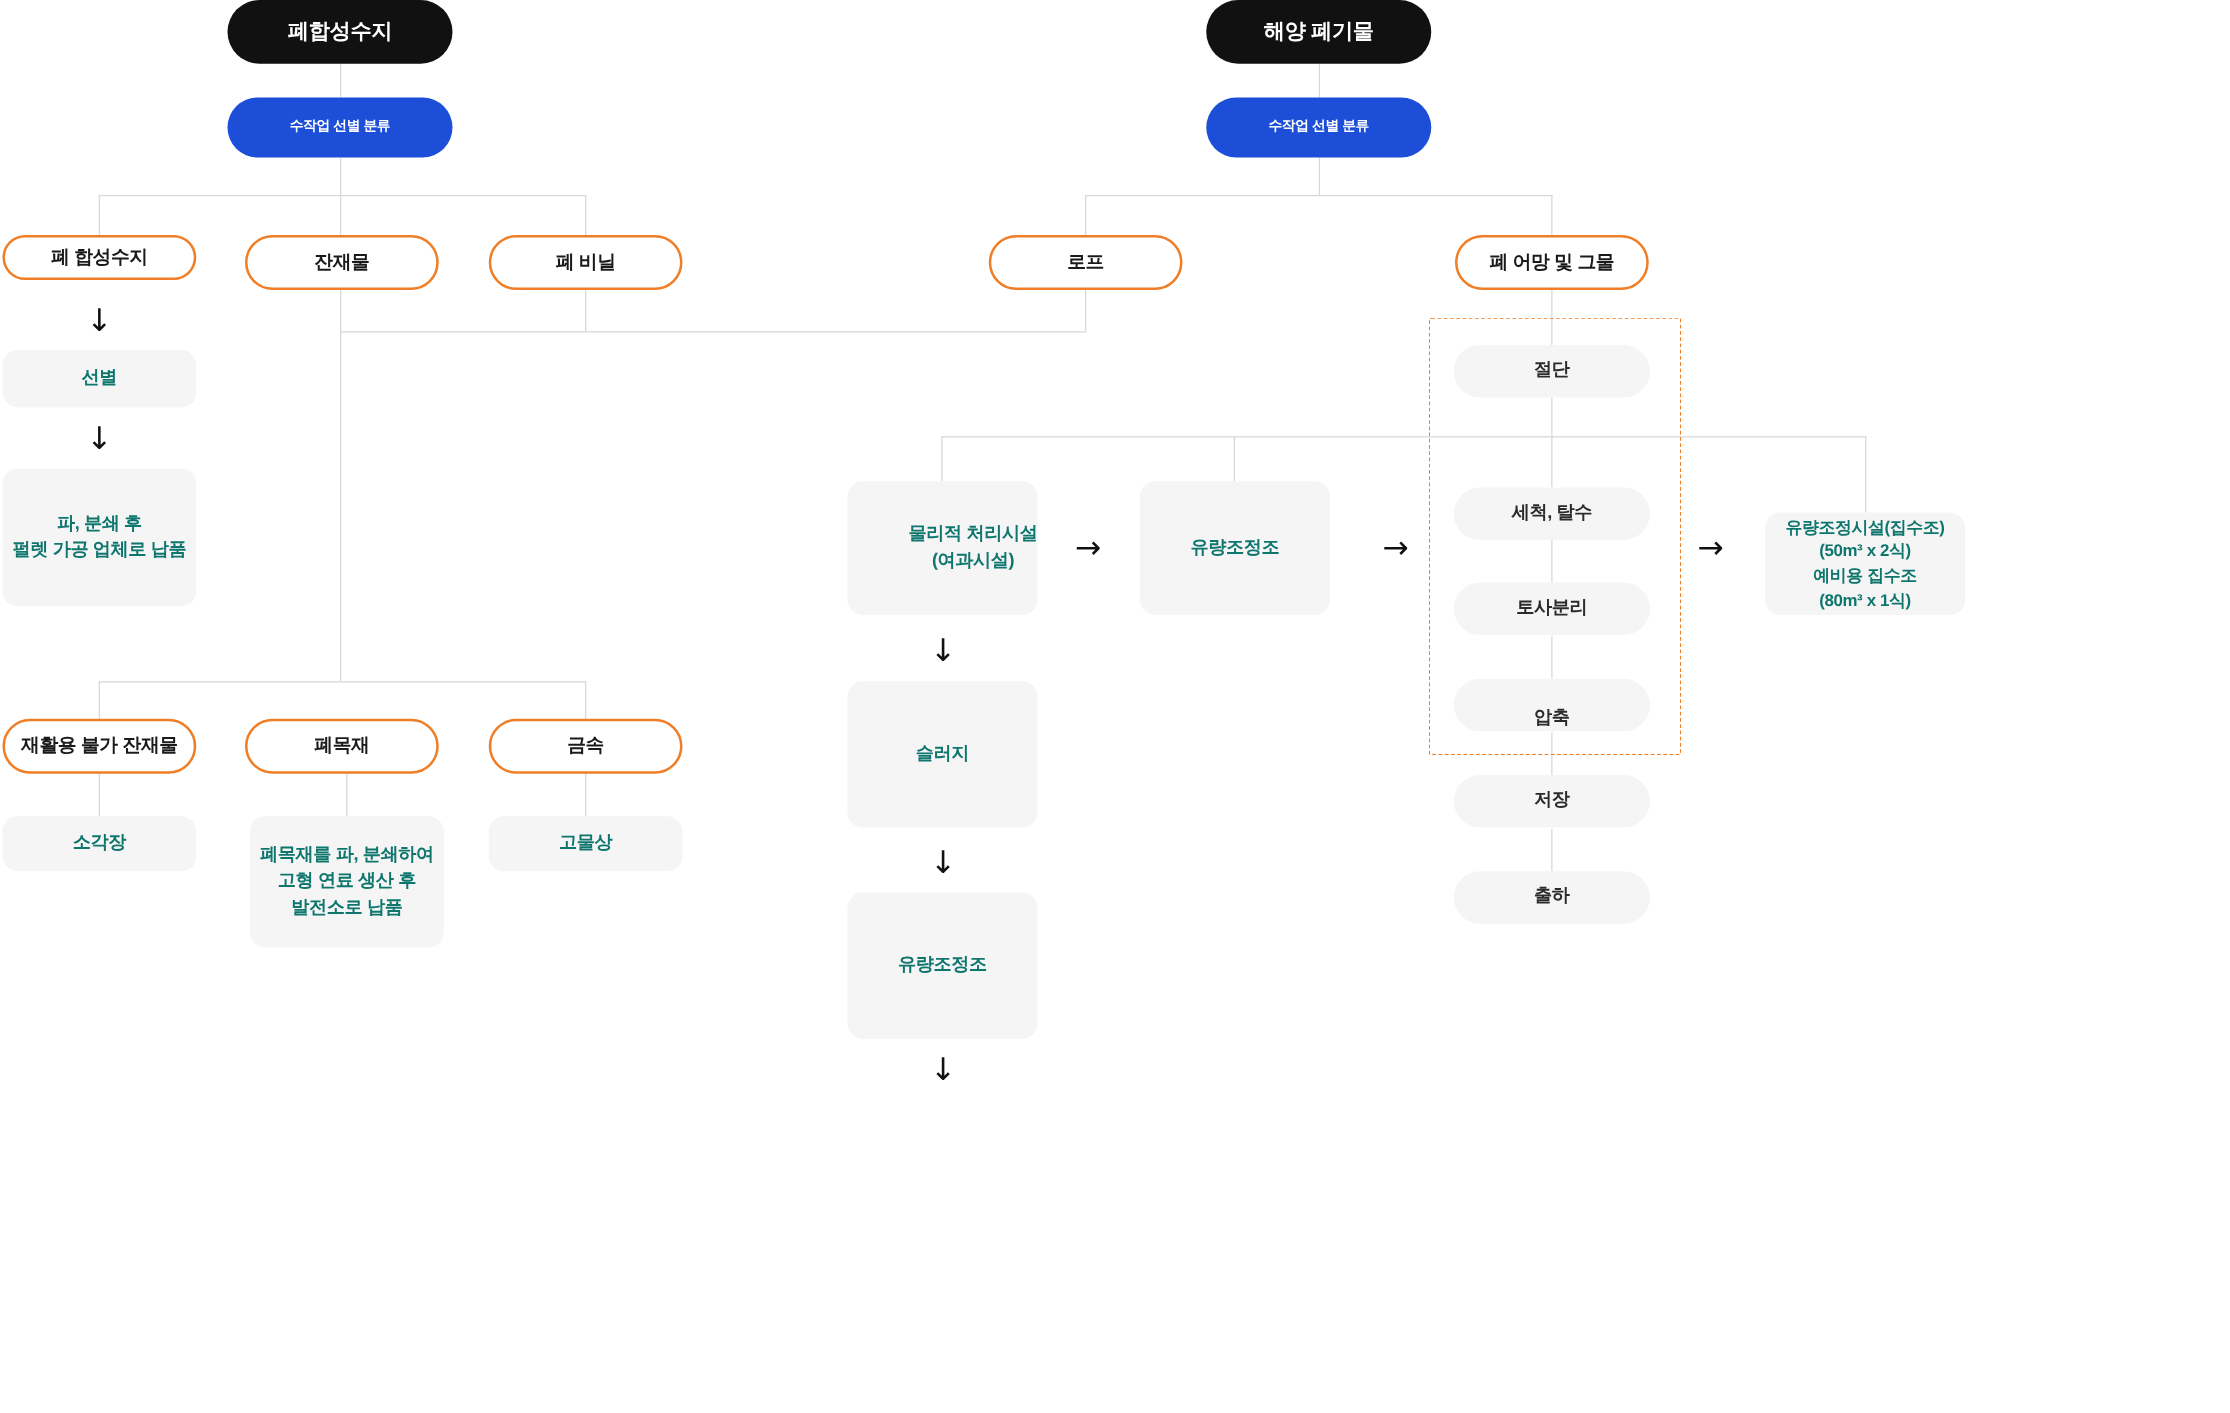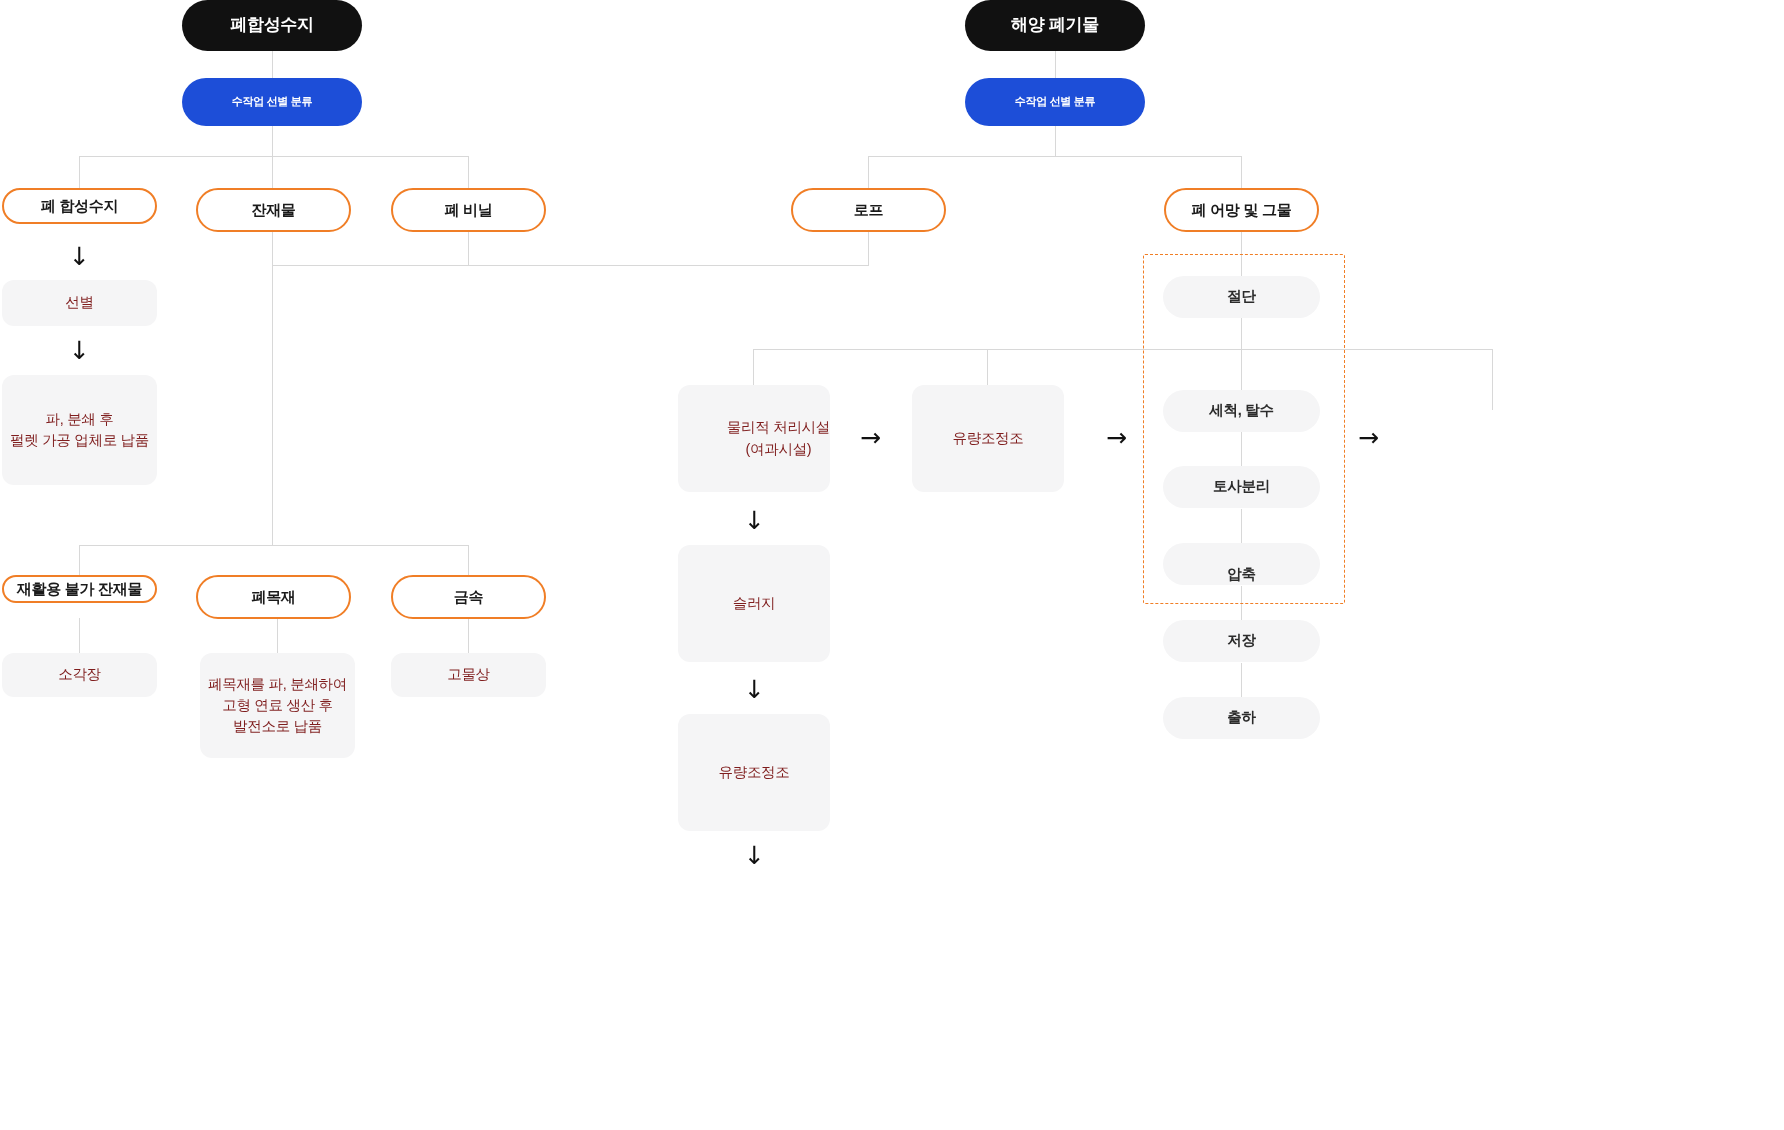--- a/index.html
+++ b/index.html
@@ -59,23 +59,23 @@
     color:#1a1a1a;
     font-size:15px;
     font-weight:700;
     letter-spacing:-0.3px;
   }
 
   
   .n-grey{
     background:#F5F5F6;
     border-radius:12px;
-    color:#7f1d1d;
+    color:#0f766e;
     font-size:14.5px;
-    font-weight:400;
+    font-weight:700;
     letter-spacing:-0.3px;
   }
 
   
   .n-greypill{
     background:#F5F5F6;
     border-radius:999px;
     color:#2b2b2b;
     font-size:14.5px;
     font-weight:700;
@@ -183,21 +183,21 @@
     <span class="lbl">선별</span>
   </div>
 
   <div class="arw down" style="left:69px;top:338px;">↓</div>
 
   <div class="node n-grey" style="left:2px;top:375px;width:155px;height:110px;">
     <span class="lbl">파, 분쇄 후
 펄렛 가공 업체로 납품</span>
   </div>
 
-  <div class="node n-outline" style="left:2px;top:575px;width:155px;height:28px;">
+  <div class="node n-outline" style="left:2px;top:575px;width:155px;height:44px;">
     <span class="lbl">재활용 불가 잔재물</span>
   </div>
   <div class="node n-outline" style="left:196px;top:575px;width:155px;height:44px;">
     <span class="lbl">폐목재</span>
   </div>
   <div class="node n-outline" style="left:391px;top:575px;width:155px;height:44px;">
     <span class="lbl">금속</span>
   </div>
 
   <div class="node n-grey" style="left:2px;top:653px;width:155px;height:44px;">
@@ -255,20 +255,26 @@
 
   <div class="arw right" style="left:860px;top:425px;">→</div>
 
   <div class="node n-grey" style="left:912px;top:385px;width:152px;height:107px;">
     <span class="lbl">유량조정조</span>
   </div>
 
   <div class="arw right" style="left:1106px;top:425px;">→</div>
   <div class="arw right" style="left:1358px;top:425px;">→</div>
 
+  <div class="node n-grey" style="left:1412px;top:410px;width:160px;height:82px;font-size:13.5px;">
+    <span class="lbl">유량조정시설(집수조)
+(50m³ x 2식)
+예비용 집수조
+(80m³ x 1식)</span>
+  </div>
 
   <div class="arw down" style="left:744px;top:508px;">↓</div>
 
   <div class="node n-grey" style="left:678px;top:545px;width:152px;height:117px;">
     <span class="lbl">슬러지</span>
   </div>
 
   <div class="arw down" style="left:744px;top:677px;">↓</div>
 
   <div class="node n-grey" style="left:678px;top:714px;width:152px;height:117px;">

